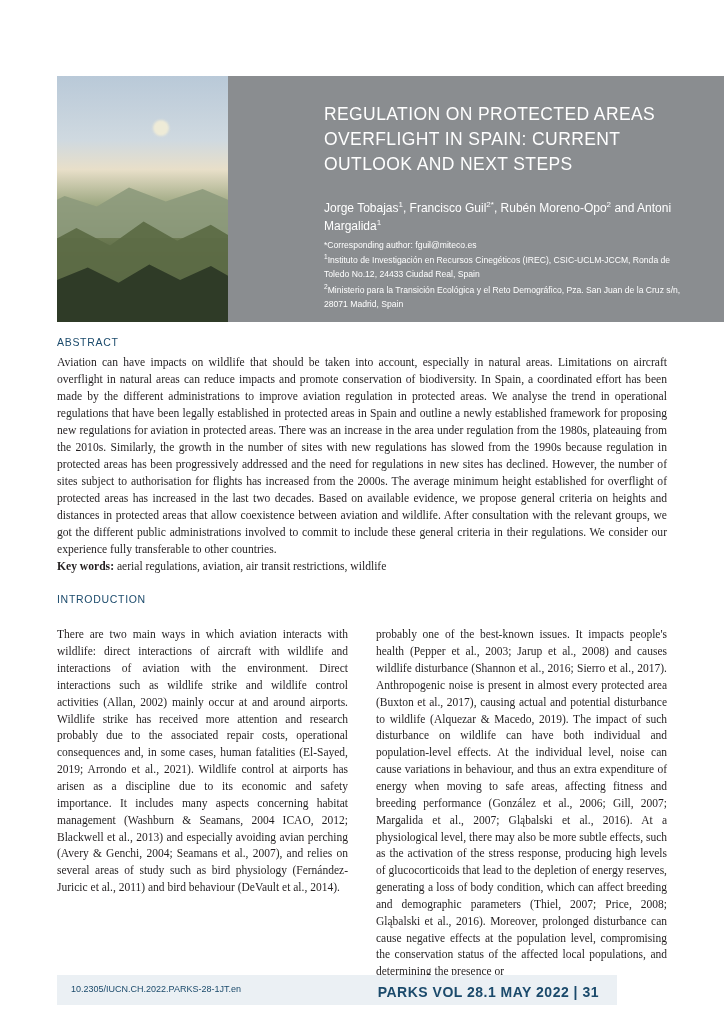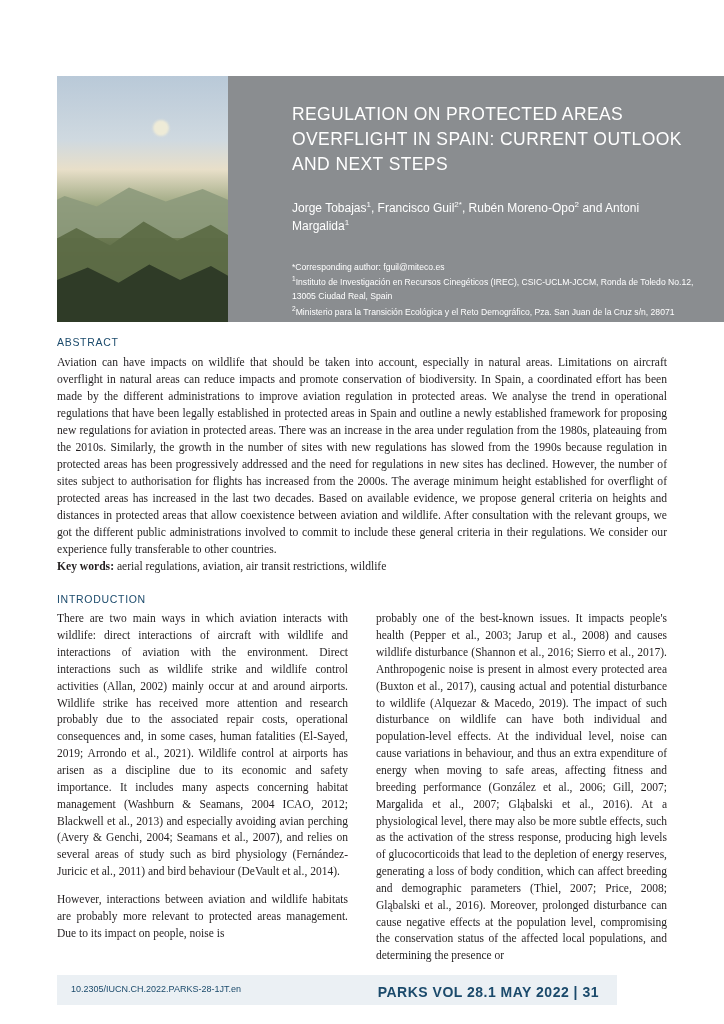--- a/index.html
+++ b/index.html
@@ -85,41 +85,41 @@
     width: 171px; height: 70px;
     background: #2f3b27;
     clip-path: polygon(0% 40%, 18% 22%, 36% 44%, 54% 18%, 72% 40%, 90% 20%, 100% 34%, 100% 100%, 0% 100%);
   }
   .hero-title-block {
     position: absolute;
     left: 171px; top: 0;
     width: 496px; height: 246px;
     background: #8a8d90;
     color: #ffffff;
-    padding: 26px 30px 0 64px;
+    padding: 26px 30px 0 96px;
   }
   .hero-title-block::before{
     content:"";
     position:absolute; left:0; top:0; bottom:0; width:0px;
   }
   .paper-title {
     font-family: "Liberation Sans", sans-serif;
     font-size: 17.5px;
     line-height: 1.42;
     letter-spacing: 0.4px;
     font-weight: 400;
     margin: 0 0 22px 0;
     color: #ffffff;
     text-transform: uppercase;
   }
   .authors {
     font-family: "Liberation Sans", sans-serif;
     font-size: 12px;
     line-height: 1.5;
-    margin: 0 0 26px 0;
+    margin: 0 0 4px 0;
     color: #ffffff;
   }
   .authors sup { font-size: 8px; }
   .affil {
     font-family: "Liberation Sans", sans-serif;
     font-size: 8.6px;
     line-height: 1.62;
     color: #ffffff;
     margin: 0;
   }
@@ -158,21 +158,21 @@
     margin: 18px 0 5px 0;
   }
   .cols {
     display: flex;
     gap: 28px;
   }
   .col {
     width: 291px;
   }
   .col p {
-    margin: 0 0 11px 0;
+    margin: 16px 0 11px 0;
     font-size: 11.5px;
     line-height: 1.465;
     text-align: justify;
     hyphens: auto;
   }
   .col p:last-child { margin-bottom: 0; }
   
   .footer-band {
     position: absolute;
     left: 57px;
@@ -211,21 +211,21 @@
       <div class="ridge2"></div>
       <div class="ridge3"></div>
     </div>
     <div class="hero-title-block">
       <h1 class="paper-title">REGULATION ON PROTECTED AREAS OVERFLIGHT IN SPAIN: CURRENT OUTLOOK AND NEXT STEPS</h1>
       <div class="authors">
         Jorge Tobajas<sup>1</sup>, Francisco Guil<sup>2*</sup>, Rubén Moreno-Opo<sup>2</sup> and Antoni Margalida<sup>1</sup>
       </div>
       <div class="affil">
         <span class="line">*Corresponding author: fguil@miteco.es</span>
-        <span class="line"><sup>1</sup><span>Instituto de Investigación en Recursos Cinegéticos (IREC), CSIC-UCLM-JCCM, Ronda de Toledo No.12, 13005 Ciudad Real, Spain</span></span>
+        <span class="line"><sup>1</sup><span>Instituto de Investigación en Recursos Cinegéticos (IREC), CSIC-UCLM-JCCM, Ronda de Toledo No.12, 24433 Ciudad Real, Spain</span></span>
         <span class="line"><sup>2</sup><span>Ministerio para la Transición Ecológica y el Reto Demográfico, Pza. San Juan de la Cruz s/n, 28071 Madrid, Spain</span></span>
       </div>
     </div>
   </div>
 
   <div class="content">
 
     <div class="abstract">
       <div class="section-head">ABSTRACT</div>
       <p>Aviation can have impacts on wildlife that should be taken into account, especially in natural areas. Limitations on aircraft overflight in natural areas can reduce impacts and promote conservation of biodiversity. In Spain, a coordinated effort has been made by the different administrations to improve aviation regulation in protected areas. We analyse the trend in operational regulations that have been legally established in protected areas in Spain and outline a newly established framework for proposing new regulations for aviation in protected areas. There was an increase in the area under regulation from the 1980s, plateauing from the 2010s. Similarly, the growth in the number of sites with new regulations has slowed from the 1990s because regulation in protected areas has been progressively addressed and the need for regulations in new sites has declined. However, the number of sites subject to authorisation for flights has increased from the 2000s. The average minimum height established for overflight of protected areas has increased in the last two decades. Based on available evidence, we propose general criteria on heights and distances in protected areas that allow coexistence between aviation and wildlife. After consultation with the relevant groups, we got the different public administrations involved to commit to include these general criteria in their regulations. We consider our experience fully transferable to other countries.</p>
@@ -233,21 +233,20 @@
         <b>Key words:</b>
         <span>aerial regulations, aviation, air transit restrictions, wildlife</span>
       </p>
     </div>
 
     <div class="section-head intro-head">INTRODUCTION</div>
 
     <div class="cols">
       <div class="col">
         <p>There are two main ways in which aviation interacts with wildlife: direct interactions of aircraft with wildlife and interactions of aviation with the environment. Direct interactions such as wildlife strike and wildlife control activities (Allan, 2002) mainly occur at and around airports. Wildlife strike has received more attention and research probably due to the associated repair costs, operational consequences and, in some cases, human fatalities (El-Sayed, 2019; Arrondo et al., 2021). Wildlife control at airports has arisen as a discipline due to its economic and safety importance. It includes many aspects concerning habitat management (Washburn &amp; Seamans, 2004 ICAO, 2012; Blackwell et al., 2013) and especially avoiding avian perching (Avery &amp; Genchi, 2004; Seamans et al., 2007), and relies on several areas of study such as bird physiology (Fernández-Juricic et al., 2011) and bird behaviour (DeVault et al., 2014).</p>
-        <p>However, interactions between aviation and wildlife habitats are probably more relevant to protected areas management. Due to its impact on people, noise is</p>
       </div>
       <div class="col">
         <p>probably one of the best-known issues. It impacts people's health (Pepper et al., 2003; Jarup et al., 2008) and causes wildlife disturbance (Shannon et al., 2016; Sierro et al., 2017). Anthropogenic noise is present in almost every protected area (Buxton et al., 2017), causing actual and potential disturbance to wildlife (Alquezar &amp; Macedo, 2019). The impact of such disturbance on wildlife can have both individual and population-level effects. At the individual level, noise can cause variations in behaviour, and thus an extra expenditure of energy when moving to safe areas, affecting fitness and breeding performance (González et al., 2006; Gill, 2007; Margalida et al., 2007; Gląbalski et al., 2016). At a physiological level, there may also be more subtle effects, such as the activation of the stress response, producing high levels of glucocorticoids that lead to the depletion of energy reserves, generating a loss of body condition, which can affect breeding and demographic parameters (Thiel, 2007; Price, 2008; Gląbalski et al., 2016). Moreover, prolonged disturbance can cause negative effects at the population level, compromising the conservation status of the affected local populations, and determining the presence or</p>
       </div>
     </div>
   </div>
 
   <div class="footer-band">
     <div class="footer-left">10.2305/IUCN.CH.2022.PARKS-28-1JT.en</div>
     <div class="footer-right">PARKS VOL 28.1 MAY 2022 | 31</div>

